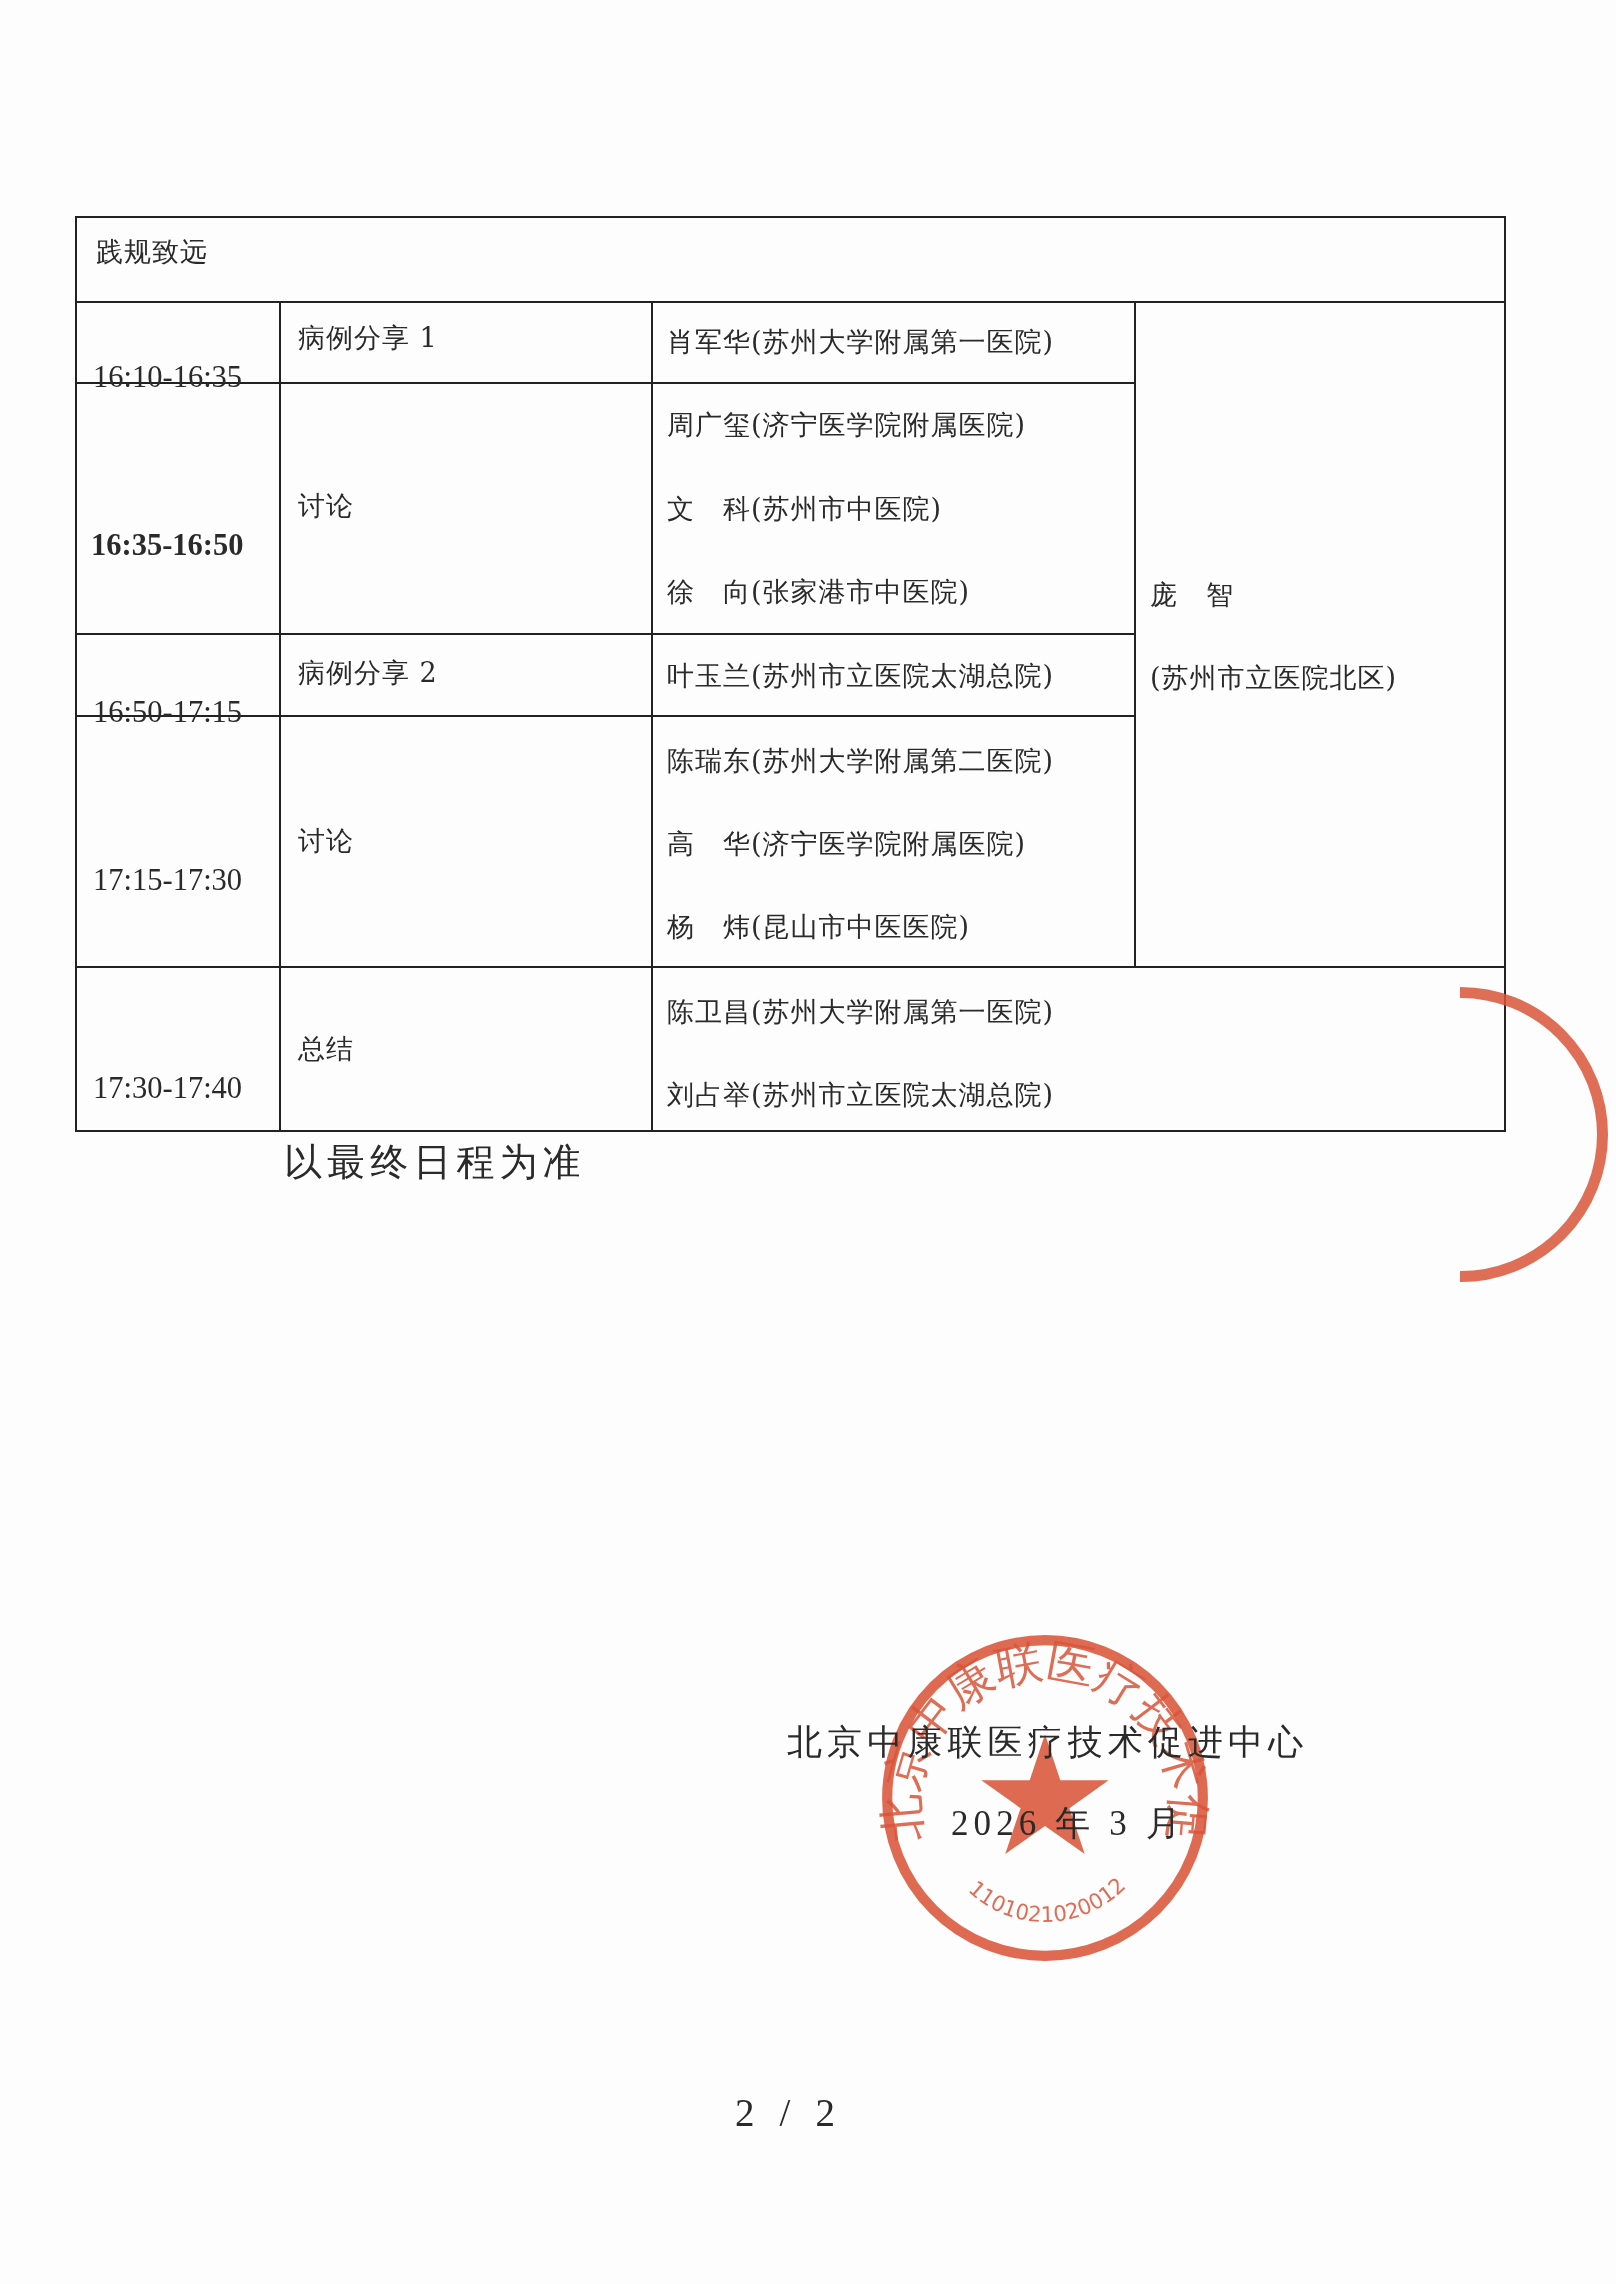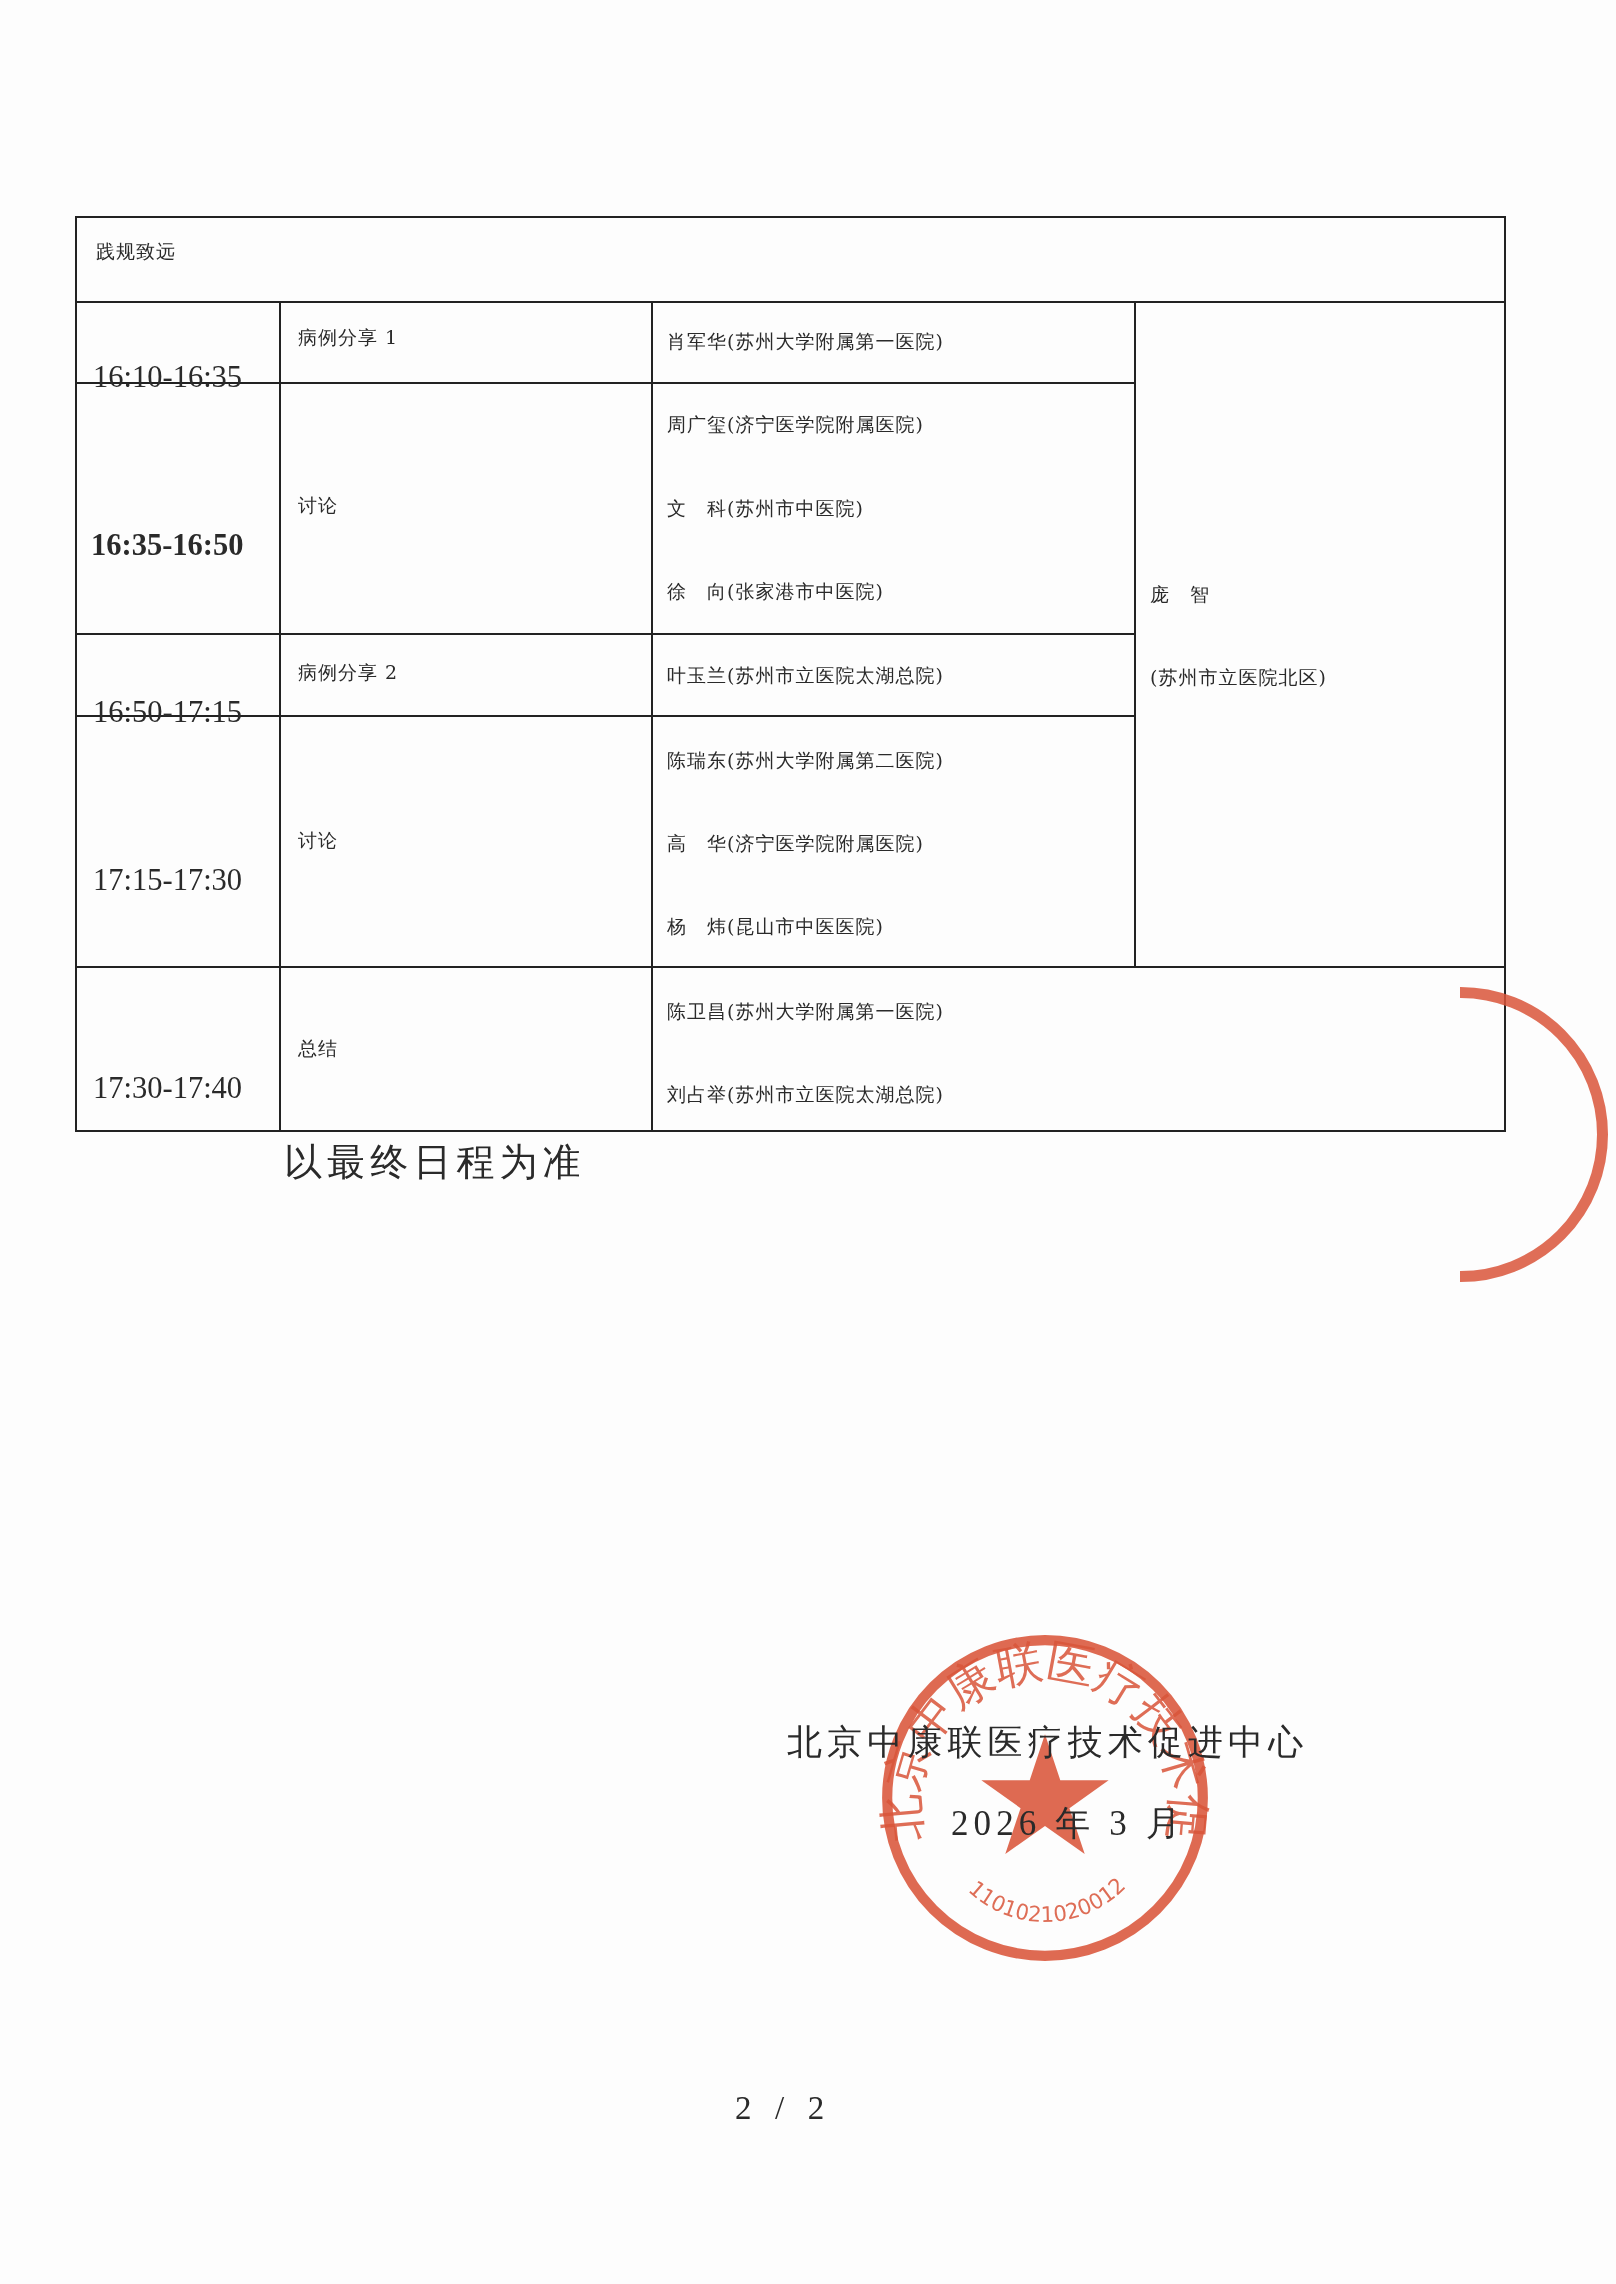--- a/index.html
+++ b/index.html
@@ -1,25 +1,25 @@
 <!DOCTYPE html>
 <html style="font-size:8.1px"><head>
 <meta charset="utf-8">
 <style>
   html, body { margin:0; padding:0; }
   body { width:1617px; height:2284px; background:#fdfdfd; position:relative; overflow:hidden;
          font-family:"DejaVu Serif","Liberation Serif",serif; color:#2a2a2a; }
   .abs { position:absolute; }
   .hl { position:absolute; height:2px; background:#222; }
   .vl { position:absolute; width:1.5px; background:#222; }
-  .cell-text { position:absolute; font-size:19px; line-height:33px; white-space:nowrap; letter-spacing:1px; }
+  .cell-text { position:absolute; font-size:27px; line-height:33px; white-space:nowrap; letter-spacing:1px; }
   .time { font-family:"Liberation Serif","DejaVu Serif",serif; font-size:30.5px; letter-spacing:0;margin-top:40px; }
   .note { font-size:38px; letter-spacing:5.1px; }
   .sign { font-size:35px; letter-spacing:5.1px; }
-  .page { font-family:"Liberation Serif",serif; font-size:33px; word-spacing:15.3px; }
+  .page { font-family:"Liberation Serif",serif; font-size:39px; word-spacing:15.3px; }
   .stamp { position:absolute; border-radius:50%; border:11.2px solid rgba(217,85,58,0.85); box-sizing:border-box; }
 </style>
 </head>
 <body>
 
 <div class="hl" style="left:75px;top:216px;width:1430px;"></div>
 <div class="hl" style="left:75px;top:301px;width:1430px;"></div>
 <div class="hl" style="left:75px;top:382px;width:1059px;"></div>
 <div class="hl" style="left:75px;top:633px;width:1059px;"></div>
 <div class="hl" style="left:75px;top:715px;width:1059px;"></div>

